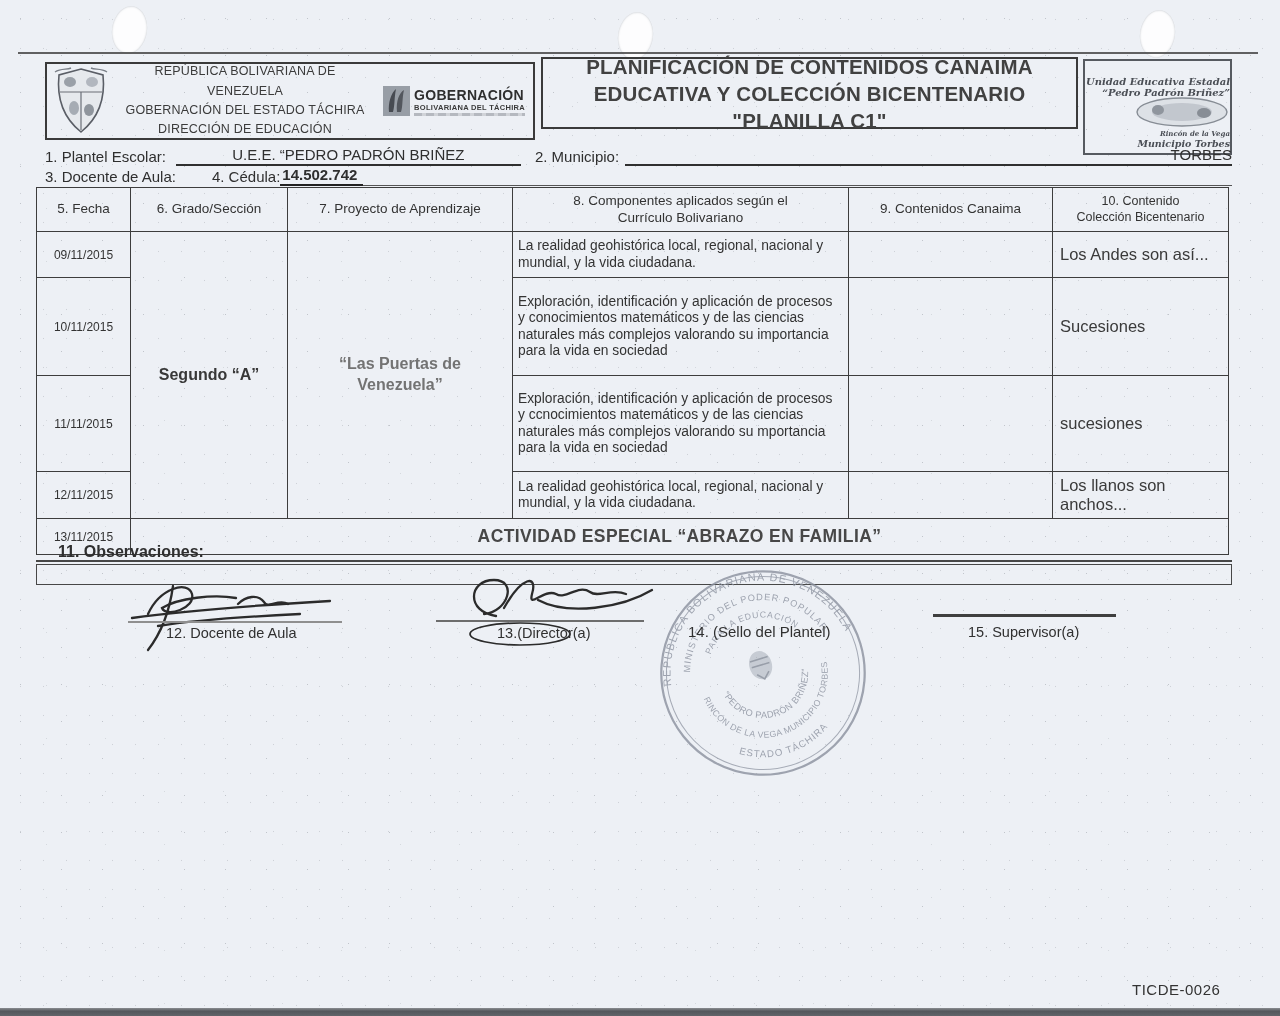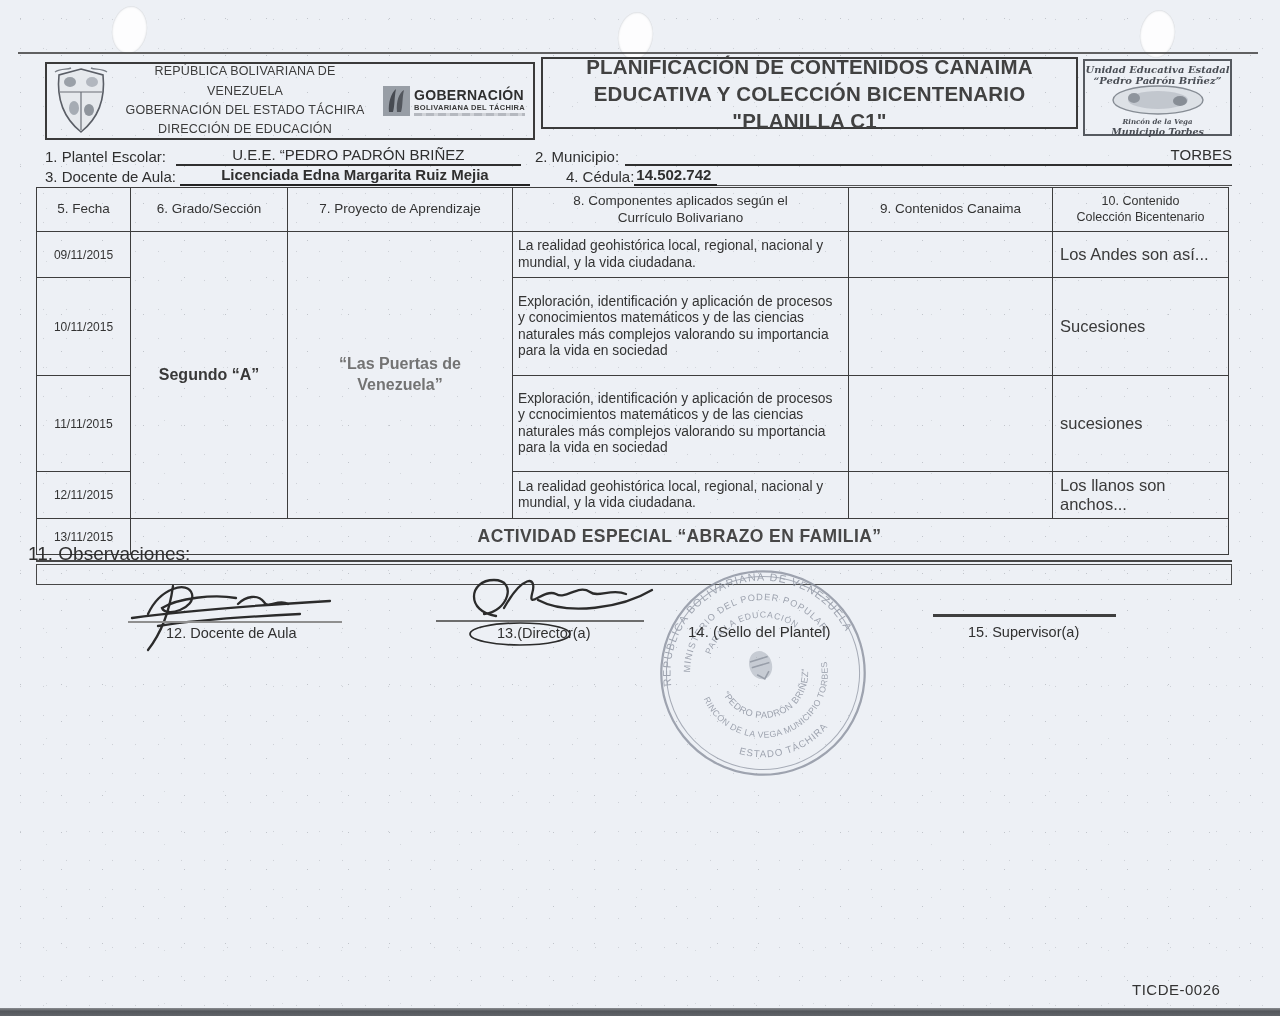--- a/index.html
+++ b/index.html
@@ -33,23 +33,23 @@
   .hdr-left .lines{ flex:1; text-align:center; font-size:12.5px; line-height:1.55; color:#3b3b3b; letter-spacing:.2px; }
   .gob-logo{ display:flex; align-items:center; gap:3px; padding:2px; }
   .gob-text .l1{ font-weight:bold; font-size:14px; letter-spacing:.3px; color:#2e2e2e; }
   .gob-text .l2{ font-weight:bold; font-size:7.5px; letter-spacing:.3px; color:#3a3a3a; }
   .gob-text .tag{ margin-top:1px; height:3px; background:repeating-linear-gradient(90deg,#a7abb2 0 8px,#c9ccd1 8px 12px); opacity:.8; }
 
   .hdr-title{ left:541px; top:57px; width:537px; height:72px; border:2.5px solid #3a3a3a;
               display:flex; flex-direction:column; justify-content:center; text-align:center;
               font-weight:bold; font-size:20.5px; line-height:27px; color:#414141; letter-spacing:.2px; }
 
-  .hdr-right{ left:1083px; top:59px; width:149px; height:77px; border:2px solid #565a60;
-              text-align:center; font-family:"DejaVu Serif", serif; font-style:italic; font-weight:bold;
-              color:#4a4e55; padding-top:3px; }
+  .hdr-right{ left:1083px; top:59px; width:149px; height:96px; border:2px solid #565a60;
+              text-align:right; font-family:"DejaVu Serif", serif; font-style:italic; font-weight:bold;
+              color:#4a4e55; padding-top:15px; }
   .hdr-right .c1{ font-size:10px; }
   .hdr-right .c2{ font-size:10px; }
   .hdr-right .c3{ font-size:7px; margin-top:-2px; }
   .hdr-right .c4{ font-size:9.5px; }
 
   
   .frow{ left:45px; width:1187px; height:20px; display:flex; align-items:flex-end; font-size:15px; }
   .frow .lbl{ white-space:nowrap; padding-bottom:1px; }
   .u{ border-bottom:2px solid #2f2f2f; text-align:center; padding-bottom:1px; }
   .u-thick{ border-bottom:2.5px solid #222; }
@@ -63,21 +63,21 @@
   td.fecha{ font-size:12px; text-align:center; color:#333; }
   td.grado{ text-align:center; font-weight:bold; font-size:16px; color:#383838; }
   td.proyecto{ text-align:center; font-weight:bold; font-size:16px; color:#737373; }
   td.proyecto .inner{ width:175px; margin:0 auto; line-height:1.3; }
   td.comp{ font-size:13.8px; line-height:1.18; padding:3px 5px; vertical-align:top; text-align:left; color:#333; }
   td.canaima{ background:transparent; }
   td.bicen{ font-size:16.5px; vertical-align:top; padding:2px 7px; text-align:left; color:#3a3a3a; }
   td.actividad{ text-align:center; font-size:17.5px; font-weight:bold; letter-spacing:.4px; color:#474747; padding:7px; }
 
   
-  .obs-label{ left:28px; top:543px; font-size:19px; }
+  .obs-label{ left:58px; top:543px; font-size:16px;font-weight:bold; }
   .obs-line{ left:36px; top:560px; width:1196px; height:1.6px; background:#474747; }
   .obs-box{ left:36px; top:564px; width:1196px; height:21px; border:1.6px solid #474747; }
 
   
   .sig-label{ font-size:14.5px; color:#303030; white-space:nowrap; }
   .sig-line{ position:absolute; }
   svg.sig{ position:absolute; pointer-events:none; }
 
   
   .seal-wrap{ left:650px; top:560px; width:226px; height:226px; transform:rotate(-17deg); opacity:.82; }
@@ -146,21 +146,20 @@
 
 <div class="abs frow" style="top:146px;">
   <span class="lbl">1. Plantel Escolar:</span>
   <span class="u" style="width:345px; margin-left:10px;">U.E.E. “PEDRO PADRÓN BRIÑEZ</span>
   <span class="lbl" style="margin-left:14px;">2. Municipio:</span>
   <span class="u" style="flex:1; margin-left:6px; text-align:right; padding-left:28px;">TORBES</span>
 </div>
 
 <div class="abs frow" style="top:166px;">
   <span class="lbl">3. Docente de Aula:</span>
-  <span class="u u-thick bold" style="width:350px; margin-left:4px;">Licenciada Edna Margarita Ruiz Mejia</span>
   <span class="lbl" style="margin-left:36px;">4. Cédula:</span>
   <span class="u u-thick bold" style="text-align:left; padding:0 6px 1px 2px;">14.502.742</span>
   <span class="u-thin" style="flex:1; height:100%;"></span>
 </div>
 
 <table class="plan">
   <colgroup>
     <col style="width:94px">
       <col style="width:157px">
       <col style="width:225px">

